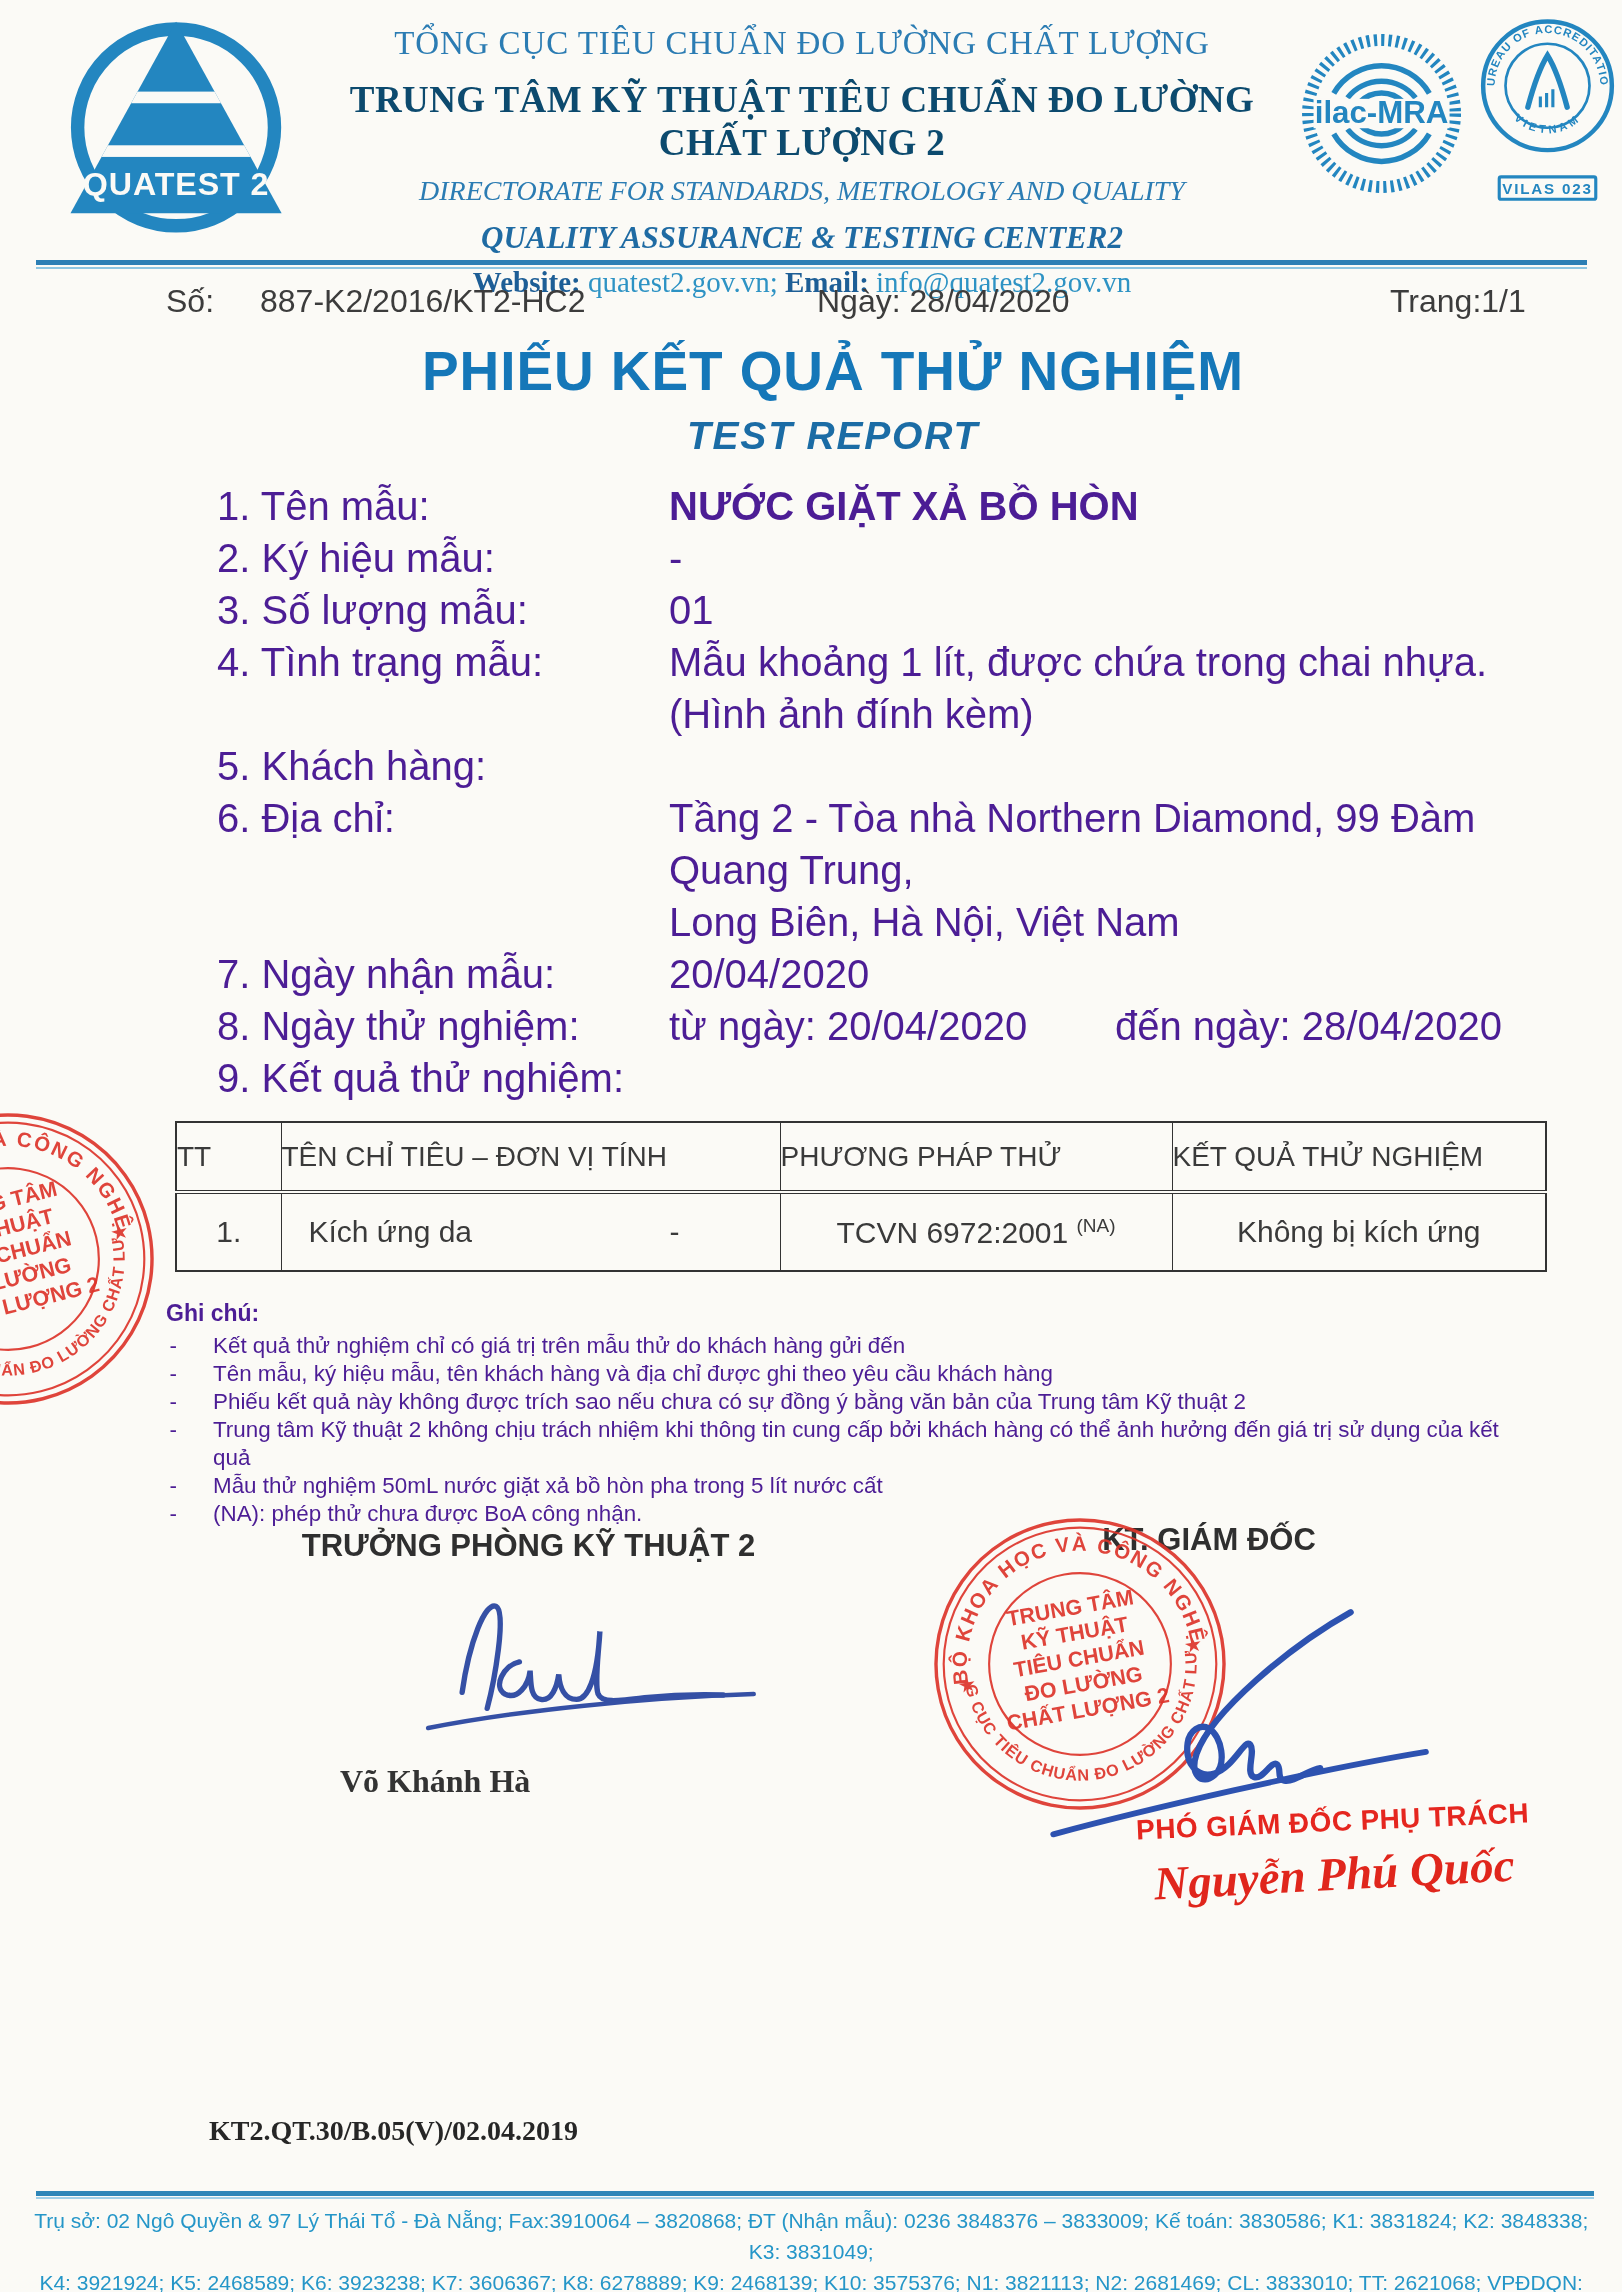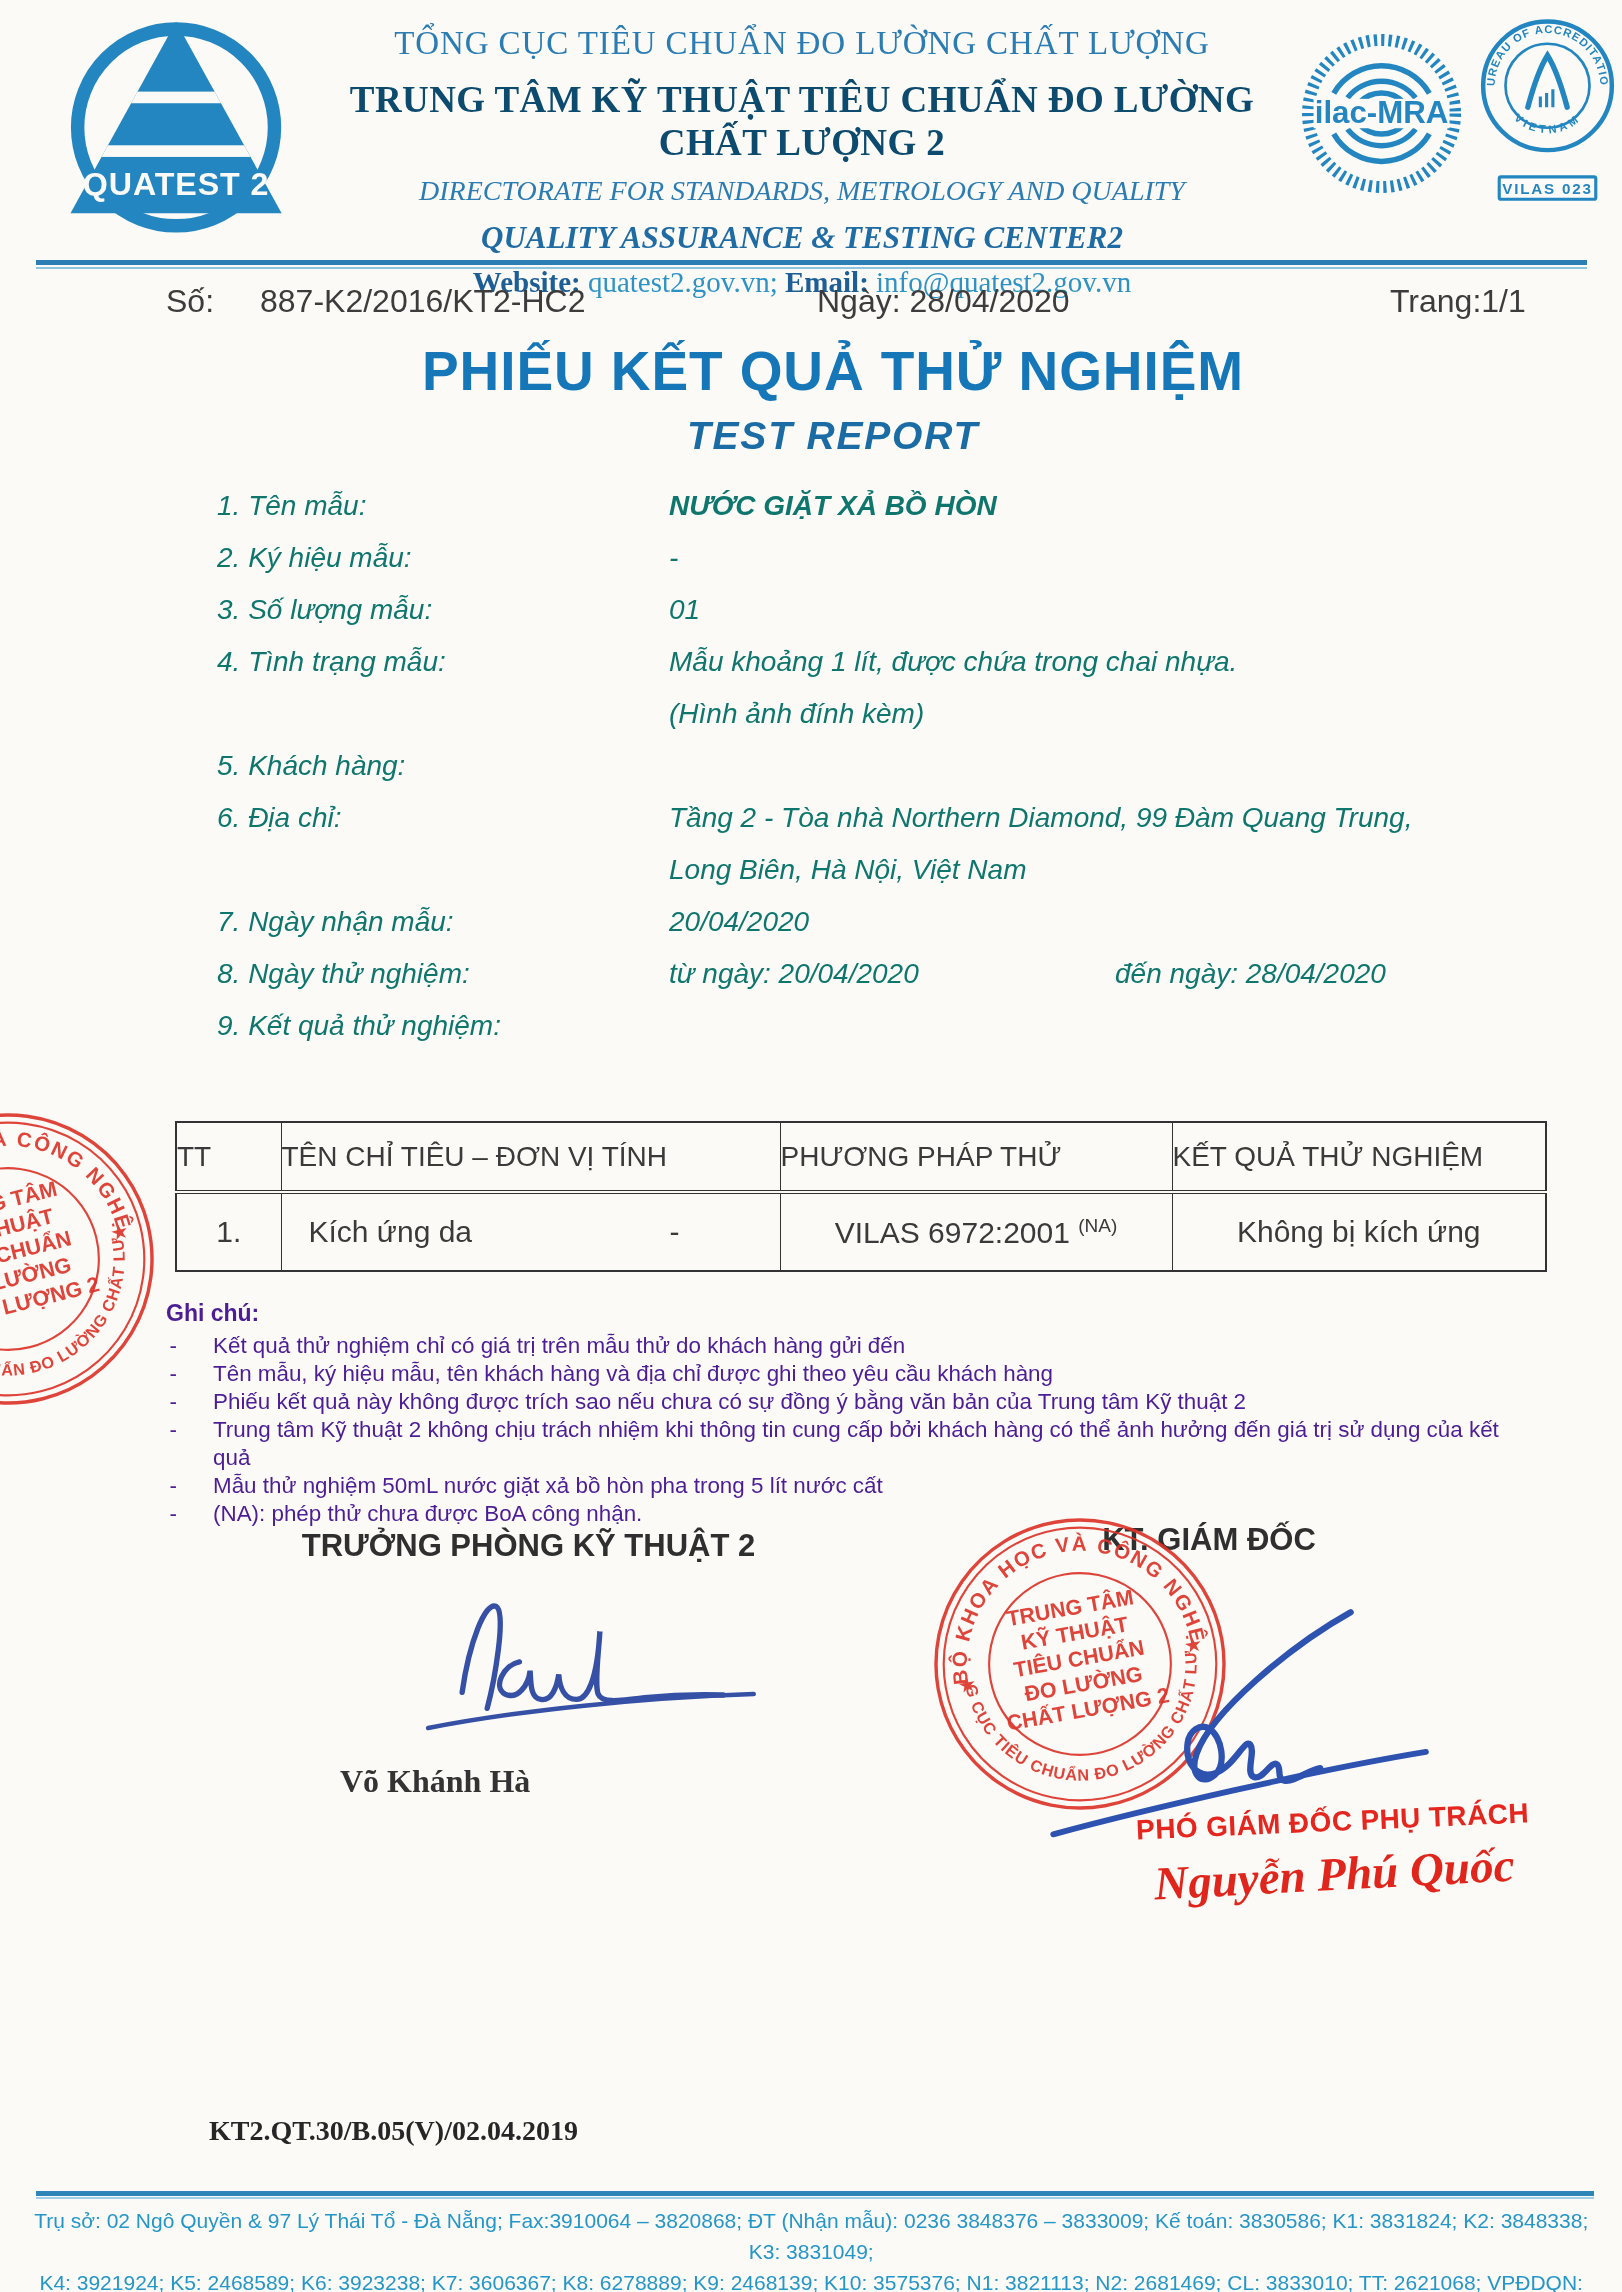--- a/index.html
+++ b/index.html
@@ -28,21 +28,21 @@
   .meta { top:283px; font-size:32px; color:#3c3c3c; }
   .meta-so-label { left:166px; }
   .meta-so-value { left:260px; }
   .meta-ngay { left:817px; }
   .meta-trang { left:1390px; }
 
   .title-vi { left:54px; top:339px; width:1558px; text-align:center; font-size:55px; font-weight:bold; color:#1577b8; letter-spacing:0.9px; }
   .title-en { left:54px; top:414px; width:1558px; text-align:center; font-size:39px; font-weight:bold; font-style:italic; color:#1b6ca5; letter-spacing:1.8px; }
 
   
-  .fields { left:217px; top:480px; width:1308px; font-size:28px; color:#0f766e;font-style:italic; }
+  .fields { left:217px; top:480px; width:1308px; font-size:40px; color:#4c1d95; }
   .f-row { display:flex; }
   .f-label { width:452px; flex:0 0 452px; line-height:52px; }
   .f-value-wrap { flex:1; }
   .f-line1 { position:relative; line-height:52px; }
   .f-value.bold { font-weight:bold; }
   .f-value2 { position:absolute; left:446px; top:0; white-space:nowrap; }
   .f-line2 { line-height:52px; }
 
   
   .tbl { left:175px; top:1121px; }
@@ -273,21 +273,21 @@
       </thead>
       <tbody>
 
           <tr>
             <td>1.</td>
             <td class="c-name">
               <span>Kích ứng da</span>
               <span class="c-unit">-</span>
             </td>
             <td>
-              <span>VILAS 6972:2001</span>
+              <span>TCVN 6972:2001</span>
               <sup>(NA)</sup>
             </td>
             <td>Không bị kích ứng</td>
           </tr>
         </tbody>
     </table>
   </div>
 
   <div class="abs notes">
     <div class="notes-title">Ghi chú:</div>

